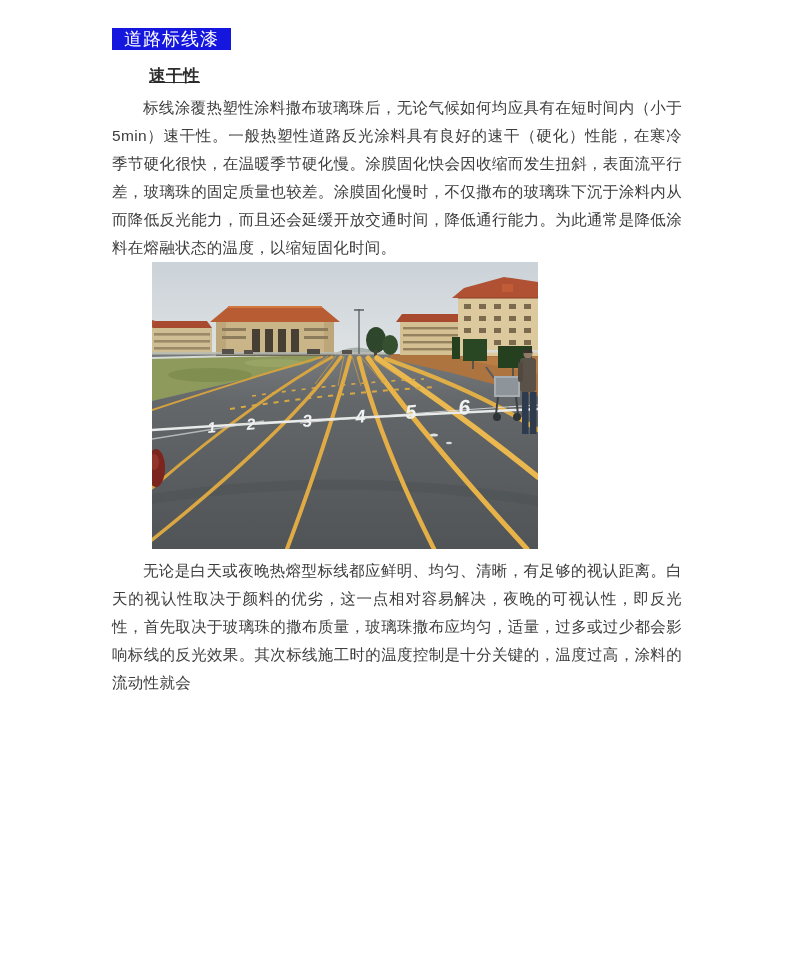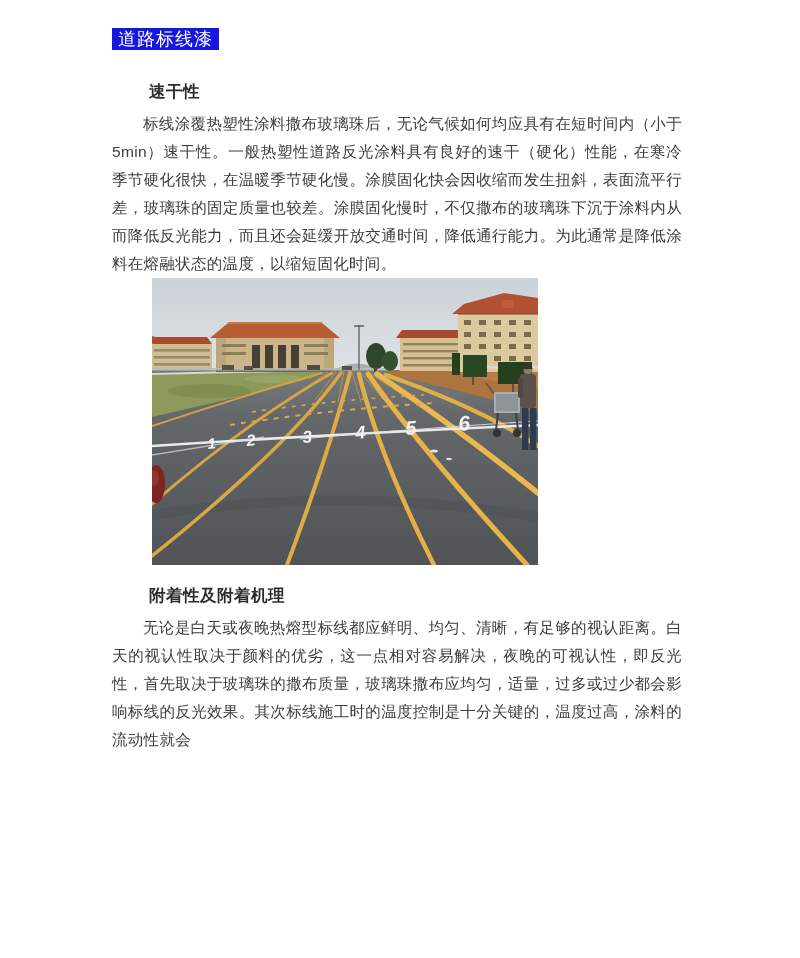--- a/index.html
+++ b/index.html
@@ -23,32 +23,32 @@
     overflow: hidden;
   }
   .title-row { line-height: 22px; }
   .title-highlight {
     display: inline-block;
     background: #1517df;
     color: #ffffff;
     font-family: "Liberation Serif", serif;
     font-size: 18px;
     line-height: 22px;
-    padding: 0 6px;
+    padding: 0 12px;
     letter-spacing: 1px;
   }
   h2.sec-heading {
     font-size: 16.5px;
     font-weight: bold;
     color: #2d2d2d;
     line-height: 21px;
     margin: 20px 0 0 37px;
     letter-spacing: 0.5px;
   }
-  h2.sec-heading.first { margin-top: 30px; }
+  h2.sec-heading.first { margin-top: 14px; text-decoration: underline; }
   p.body-par {
     font-size: 15.5px;
     line-height: 28px;
     color: #3d3d3d;
     text-align: justify;
     text-indent: 2em;
     margin: 8px 8px 0 0;
     letter-spacing: 0.3px;
     word-break: break-all;
   }
@@ -250,19 +250,18 @@
           <rect x="370" y="130" width="6.5" height="42" fill="#2e3a4e"></rect>
           <rect x="378" y="130" width="6.5" height="42" fill="#2e3a4e"></rect>
         </g>
 
         <ellipse cx="4" cy="206" rx="9" ry="19" fill="#7c241e"></ellipse>
         <ellipse cx="2" cy="200" rx="5" ry="8" fill="#93342a"></ellipse>
       </g>
     </svg>
   </figure>
 
-  <h2 class="sec-heading">附着性及附着机理</h2>
 
 
 
   <p class="body-par">无论是白天或夜晚热熔型标线都应鲜明、均匀、清晰，有足够的视认距离。白天的视认性取决于颜料的优劣，这一点相对容易解决，夜晚的可视认性，即反光性，首先取决于玻璃珠的撒布质量，玻璃珠撒布应均匀，适量，过多或过少都会影响标线的反光效果。其次标线施工时的温度控制是十分关键的，温度过高，涂料的流动性就会</p>
 
 </div>
 
 </body></html>

